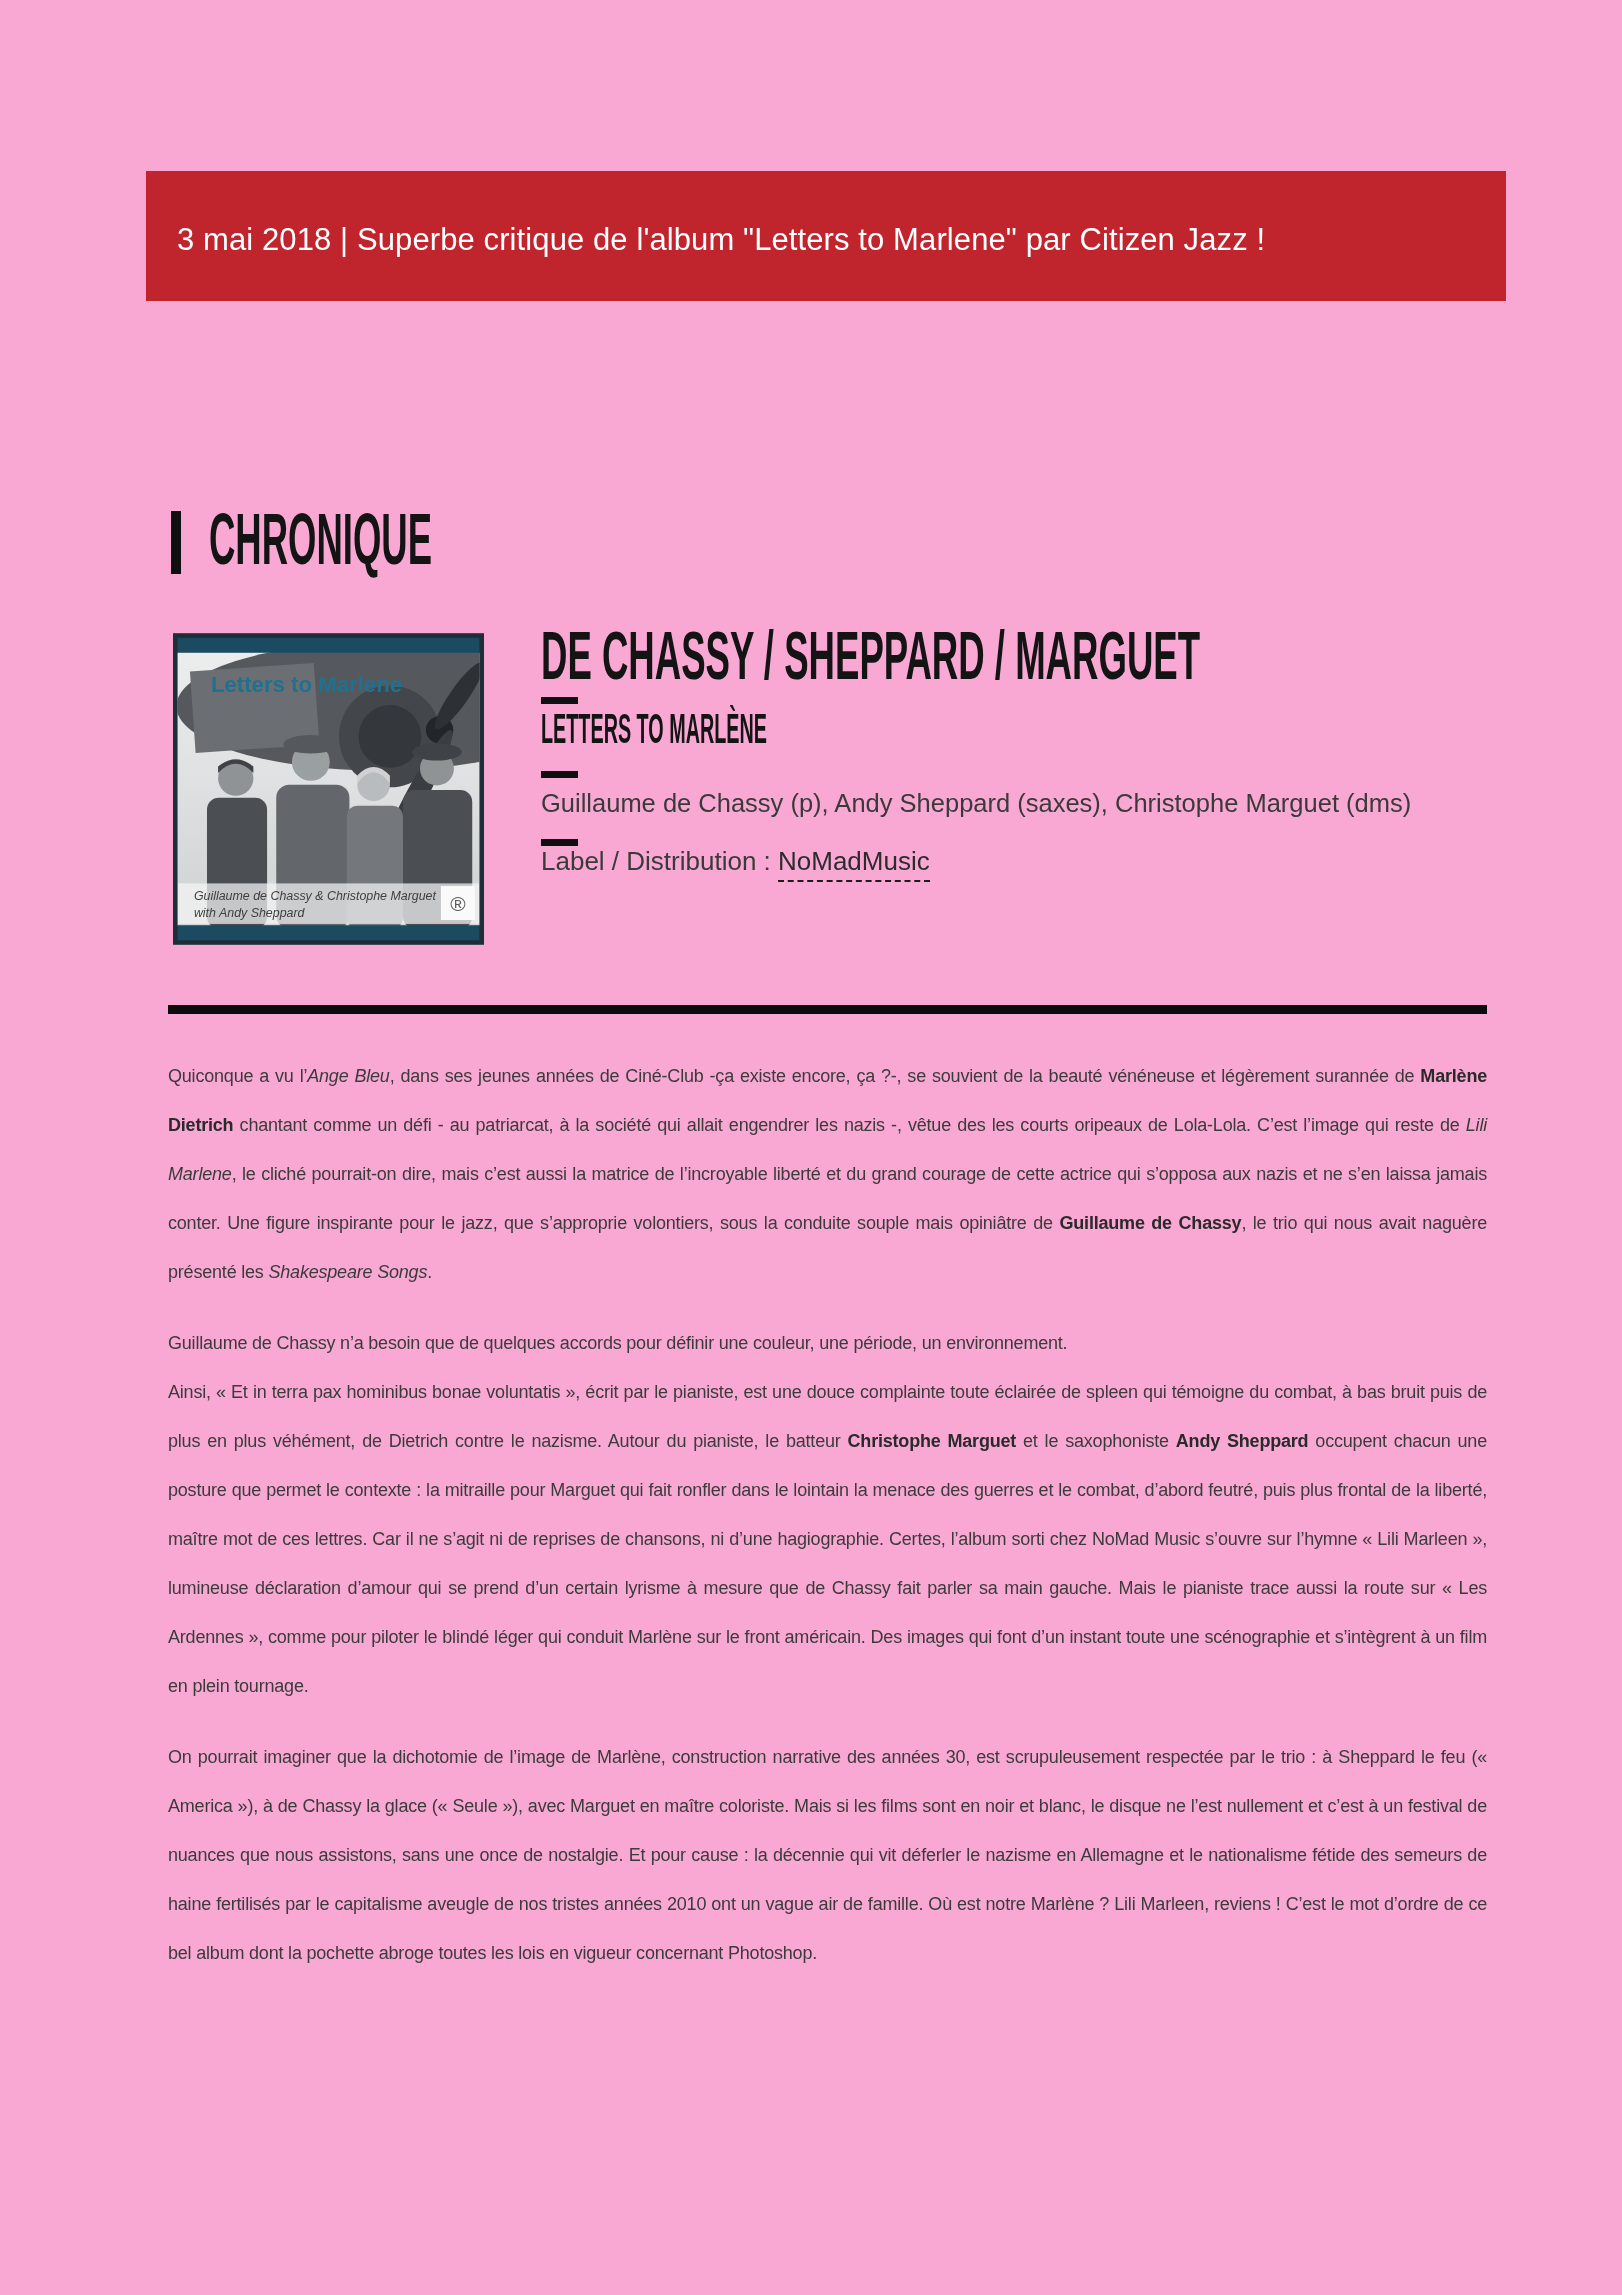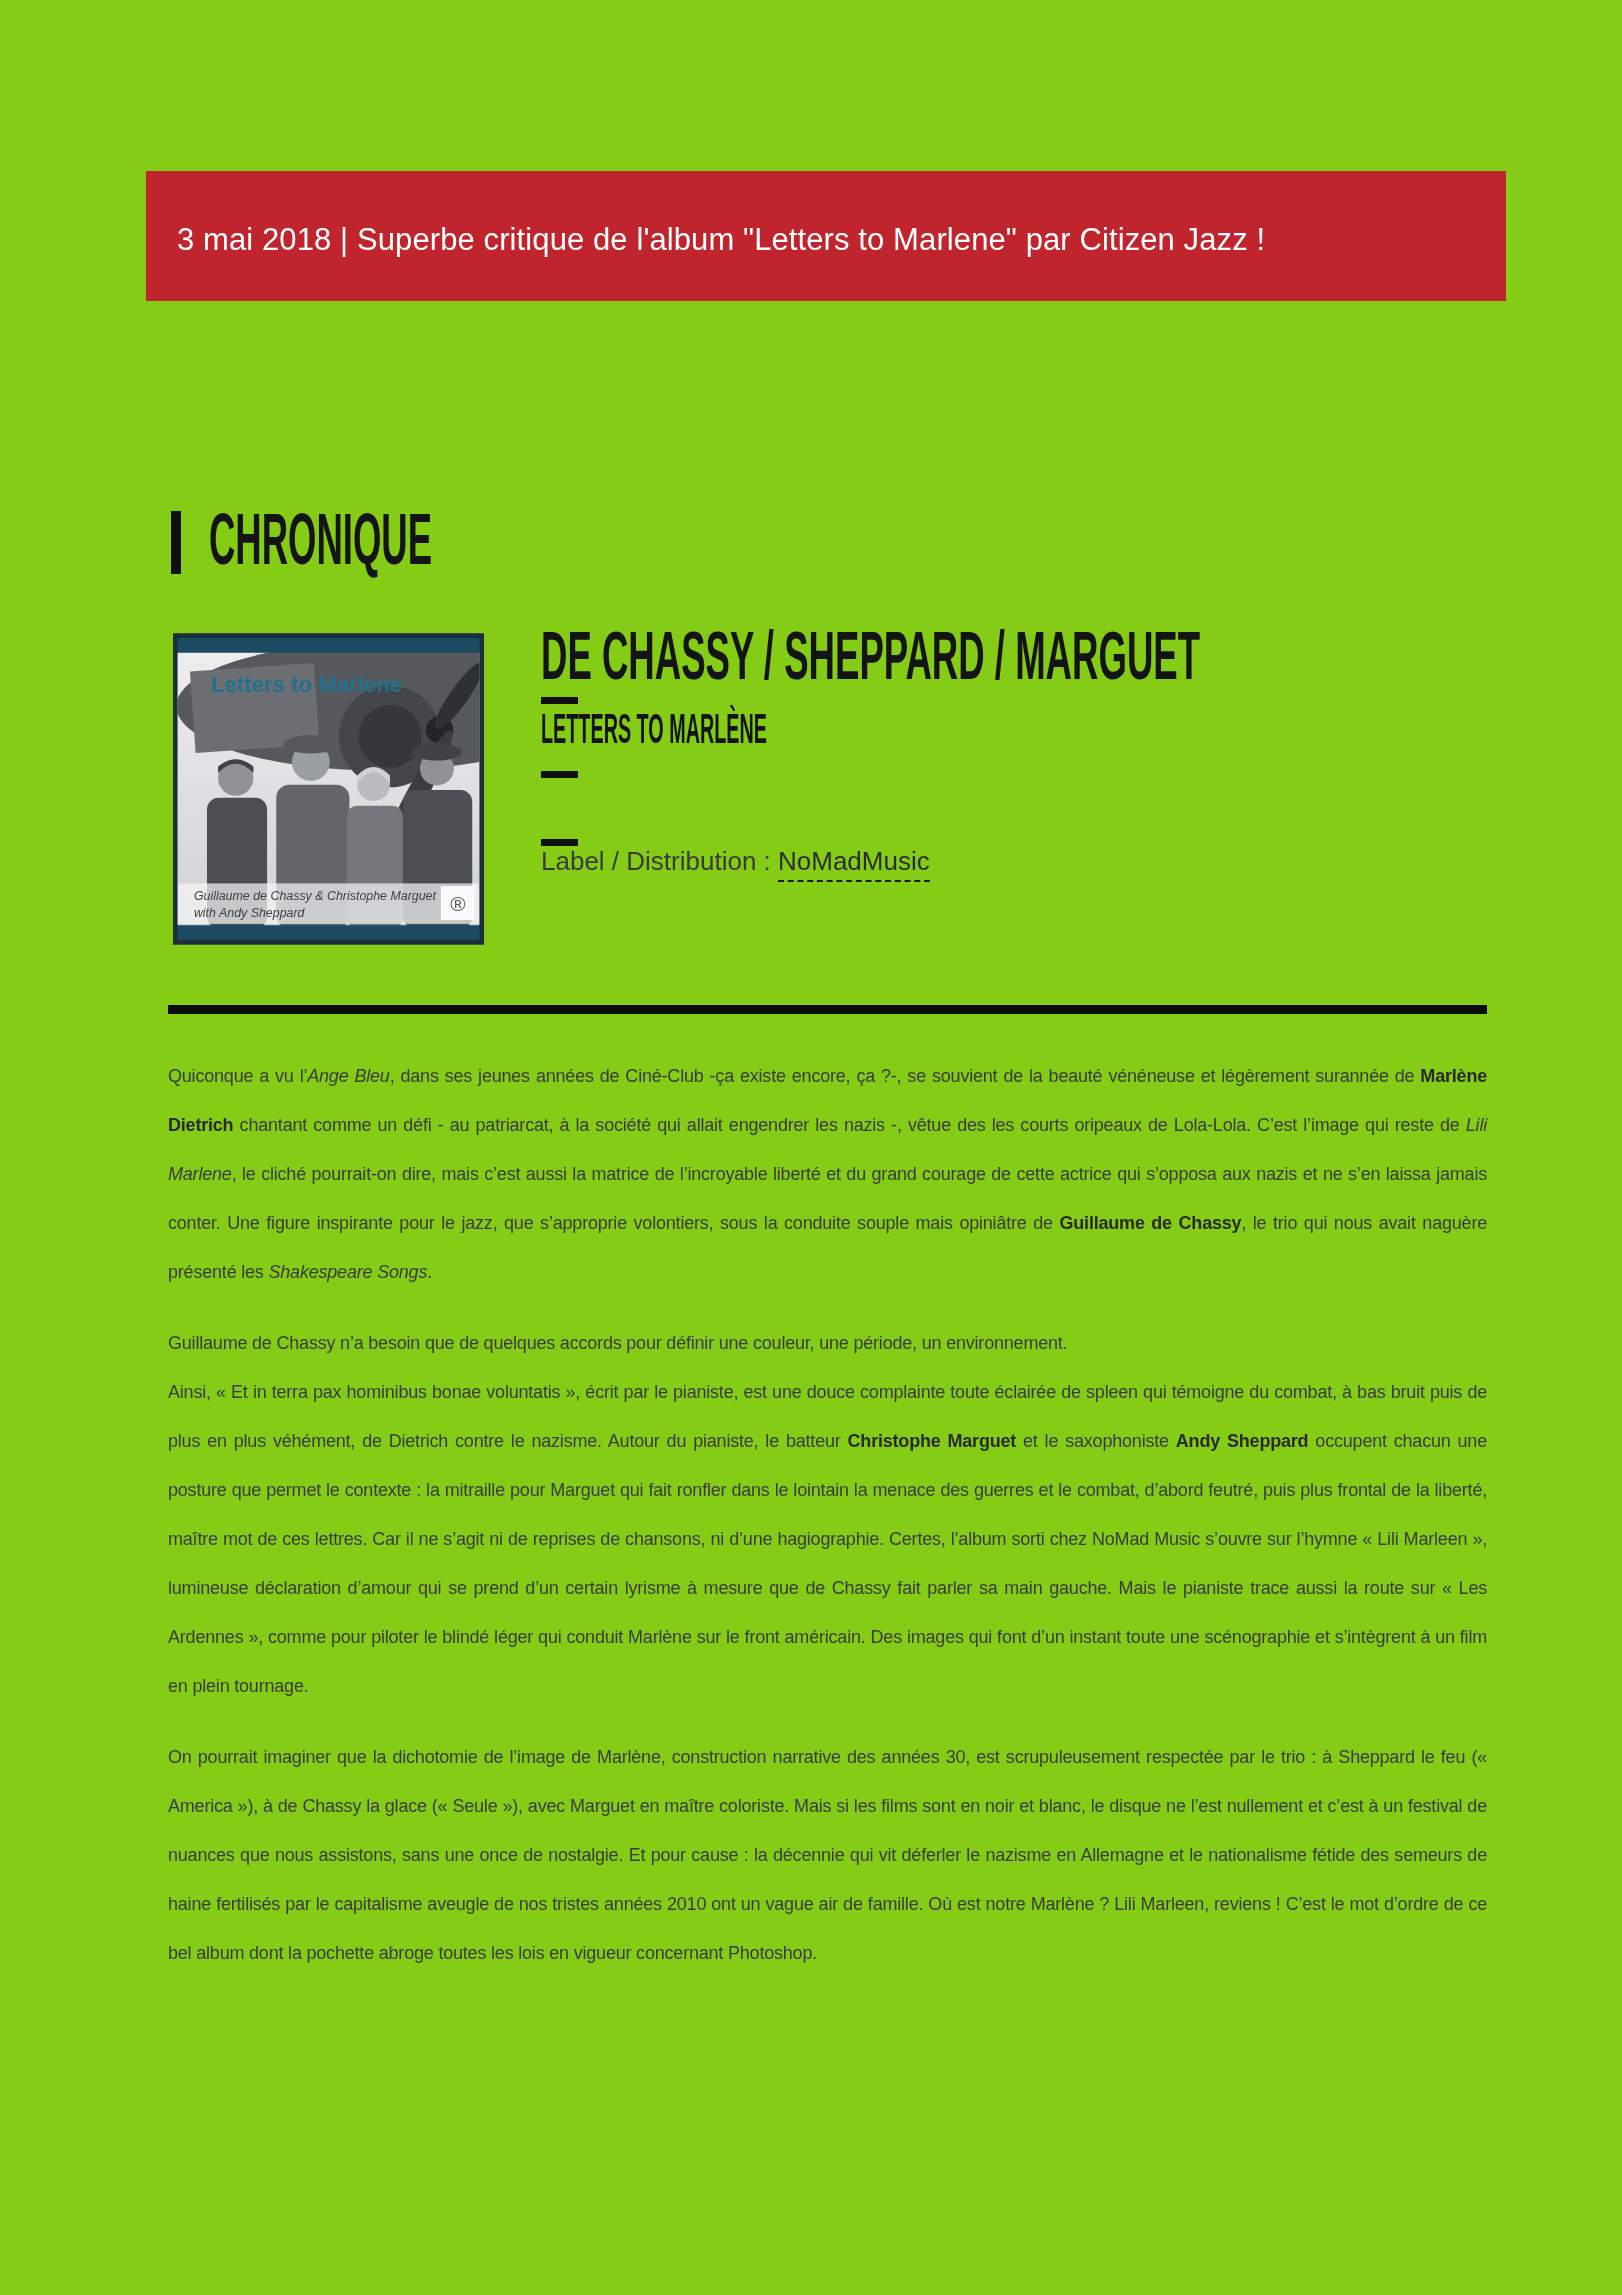--- a/index.html
+++ b/index.html
@@ -1,17 +1,17 @@
 <!DOCTYPE html>
 <html style="font-size:10.5px"><head>
 <meta charset="utf-8">
 <style>
   html,body { margin:0; padding:0; }
   body { width:1622px; height:2295px; background:#ffffff; font-family:"Liberation Sans", sans-serif; }
-  .page { position:relative; width:1622px; height:2295px; background:#84cc16; overflow:hidden; }
+  .page { position:relative; width:1622px; height:2295px; background:#f9a8d4; overflow:hidden; }
 
   
   .banner { position:absolute; left:146px; top:171px; width:1360px; height:130px; background:#c0242d; cursor:pointer; }
   .banner-text { position:absolute; left:31px; top:50%; transform:translateY(-38%); color:#ffffff; font-size:31px; letter-spacing:0.1px; white-space:nowrap; }
 
   
   .chronique { position:absolute; left:171px; top:511px; height:63px; }
   .chronique-bar { position:absolute; left:0; top:0; width:9.8px; height:63px; background:#0f0f0f; }
   .cond { font-weight:700; color:#141414; white-space:nowrap; transform:scaleX(var(--sx)); transform-origin:left top; }
   .chronique-label { position:absolute; left:38px; top:-3.9px; font-size:73px; line-height:63px; --sx:0.50; }
@@ -104,20 +104,21 @@
       <rect x="4" y="447" width="468" height="26" fill="#1b4a61"></rect>
       <text x="58" y="90" font-size="34" font-weight="bold" fill="#20718f">Letters to Marlene</text>
       <rect x="3.5" y="3.5" width="469" height="470" fill="none" stroke="#1d2e38" stroke-width="7"></rect>
     </svg>
   </div>
 
   <div class="album-title cond">DE CHASSY / SHEPPARD / MARGUET</div>
   <div class="dash dash1"></div>
   <div class="album-subtitle cond">LETTERS TO MARLÈNE</div>
   <div class="dash dash2"></div>
+  <div class="musicians">Guillaume de Chassy (p), Andy Sheppard (saxes), Christophe Marguet (dms)</div>
   <div class="dash dash3"></div>
   <div class="label-line"><span>Label / Distribution : </span><span class="nomad-link">NoMadMusic</span></div>
 
   <div class="rule"></div>
 
   <div class="article">
       <p><span class="normal">Quiconque a vu l’</span><span class="italic">Ange Bleu</span><span class="normal">, dans ses jeunes années de Ciné-Club -ça existe encore, ça ?-, se souvient de la beauté vénéneuse et légèrement surannée de </span><span class="bold">Marlène Dietrich</span><span class="normal"> chantant comme un défi - au patriarcat, à la société qui allait engendrer les nazis -, vêtue des les courts oripeaux de Lola-Lola. C’est l’image qui reste de </span><span class="italic">Lili Marlene</span><span class="normal">, le cliché pourrait-on dire, mais c’est aussi la matrice de l’incroyable liberté et du grand courage de cette actrice qui s’opposa aux nazis et ne s’en laissa jamais conter. Une figure inspirante pour le jazz, que s’approprie volontiers, sous la conduite souple mais opiniâtre de </span><span class="bold">Guillaume de Chassy</span><span class="normal">, le trio qui nous avait naguère présenté les </span><span class="italic">Shakespeare Songs</span><span class="normal">.</span></p>
       <p><span class="normal">Guillaume de Chassy n’a besoin que de quelques accords pour définir une couleur, une période, un environnement.</span><br><span class="normal">Ainsi, « Et in terra pax hominibus bonae voluntatis », écrit par le pianiste, est une douce complainte toute éclairée de spleen qui témoigne du combat, à bas bruit puis de plus en plus véhément, de Dietrich contre le nazisme. Autour du pianiste, le batteur </span><span class="bold">Christophe Marguet</span><span class="normal"> et le saxophoniste </span><span class="bold">Andy Sheppard</span><span class="normal"> occupent chacun une posture que permet le contexte : la mitraille pour Marguet qui fait ronfler dans le lointain la menace des guerres et le combat, d’abord feutré, puis plus frontal de la liberté, maître mot de ces lettres. Car il ne s’agit ni de reprises de chansons, ni d’une hagiographie. Certes, l’album sorti chez NoMad Music s’ouvre sur l’hymne « Lili Marleen », lumineuse déclaration d’amour qui se prend d’un certain lyrisme à mesure que de Chassy fait parler sa main gauche. Mais le pianiste trace aussi la route sur « Les Ardennes », comme pour piloter le blindé léger qui conduit Marlène sur le front américain. Des images qui font d’un instant toute une scénographie et s’intègrent à un film en plein tournage.</span></p>
       <p><span class="normal">On pourrait imaginer que la dichotomie de l’image de Marlène, construction narrative des années 30, est scrupuleusement respectée par le trio : à Sheppard le feu (« America »), à de Chassy la glace (« Seule »), avec Marguet en maître coloriste. Mais si les films sont en noir et blanc, le disque ne l’est nullement et c’est à un festival de nuances que nous assistons, sans une once de nostalgie. Et pour cause : la décennie qui vit déferler le nazisme en Allemagne et le nationalisme fétide des semeurs de haine fertilisés par le capitalisme aveugle de nos tristes années 2010 ont un vague air de famille. Où est notre Marlène ? Lili Marleen, reviens ! C’est le mot d’ordre de ce bel album dont la pochette abroge toutes les lois en vigueur concernant Photoshop.</span></p>
     </div>

